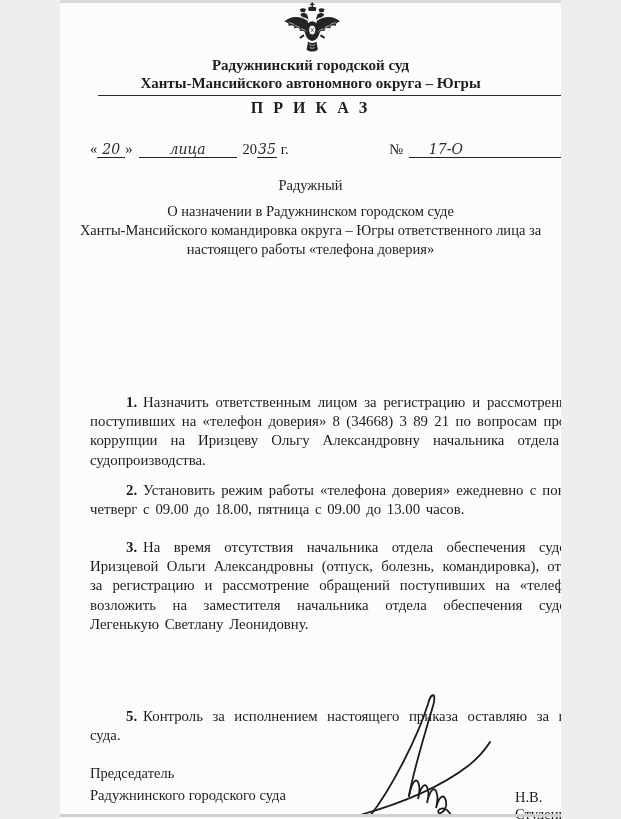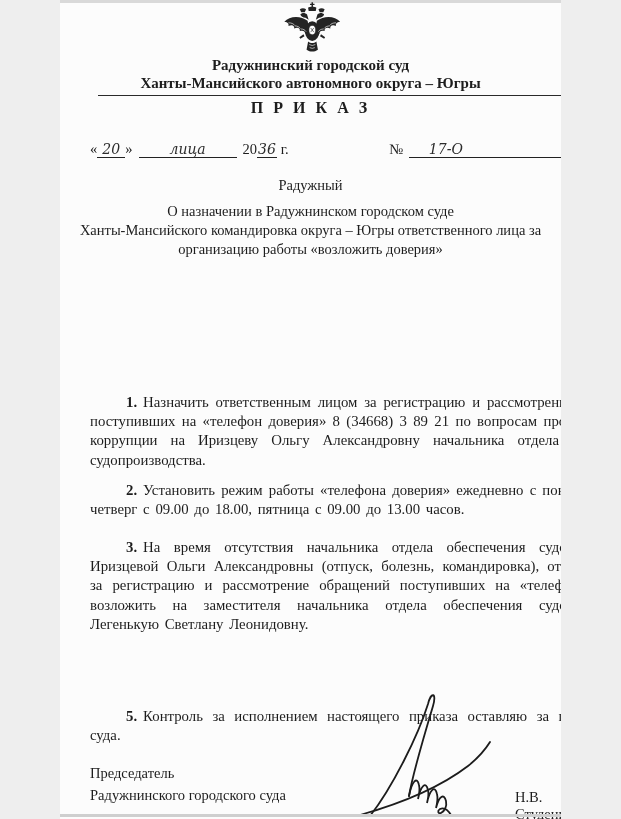--- a/index.html
+++ b/index.html
@@ -76,33 +76,33 @@
   </div>
 
   <div class="hdr hdr1">Радужнинский городской суд</div>
   <div class="hdr hdr2">Ханты-Мансийского автономного округа – Югры</div>
   <div class="rule"></div>
 
   <div class="doctype">П Р И К А З</div>
 
   <div class="daterow">
     <span class="dategroup">
-      <span>«</span><span class="u u-day"><span class="hw">20</span></span><span>»</span><span class="u u-month"><span class="hw">лица</span></span><span>20</span><span class="u u-year"><span class="hw">36</span></span>&nbsp;<span>г.</span>
+      <span>«</span><span class="u u-day"><span class="hw">20</span></span><span>»</span><span class="u u-month"><span class="hw">лица</span></span><span>20</span><span class="u u-year"><span class="hw">35</span></span>&nbsp;<span>г.</span>
     </span>
     <span class="numgroup">
       <span>№</span><span class="u u-num"><span class="hw">17-О</span></span>
     </span>
   </div>
 
   <div class="place">Радужный</div>
 
   <div class="title">
     <div>О назначении в Радужнинском городском суде</div>
     <div>Ханты-Мансийского командировка округа – Югры ответственного лица за</div>
-    <div>организацию работы «возложить доверия»</div>
+    <div>настоящего работы «телефона доверия»</div>
   </div>
 
 
   <p class="bodytext item it1"><span class="num">1.</span><span>Назначить ответственным лицом за регистрацию и рассмотрение обращений поступивших на «телефон доверия» 8 (34668) 3 89 21 по вопросам противодействия коррупции на Иризцеву Ольгу Александровну начальника отдела обеспечения судопроизводства.</span></p>
 
   <p class="bodytext item it2"><span class="num">2.</span><span>Установить режим работы «телефона доверия» ежедневно с понедельника по четверг с 09.00 до 18.00, пятница с 09.00 до 13.00 часов.</span></p>
 
   <p class="bodytext item it3"><span class="num">3.</span><span>На время отсутствия начальника отдела обеспечения судопроизводства Иризцевой Ольги Александровны (отпуск, болезнь, командировка), ответственность за регистрацию и рассмотрение обращений поступивших на «телефон доверия», возложить на заместителя начальника отдела обеспечения судопроизводства Легенькую Светлану Леонидовну.</span></p>
 
 

